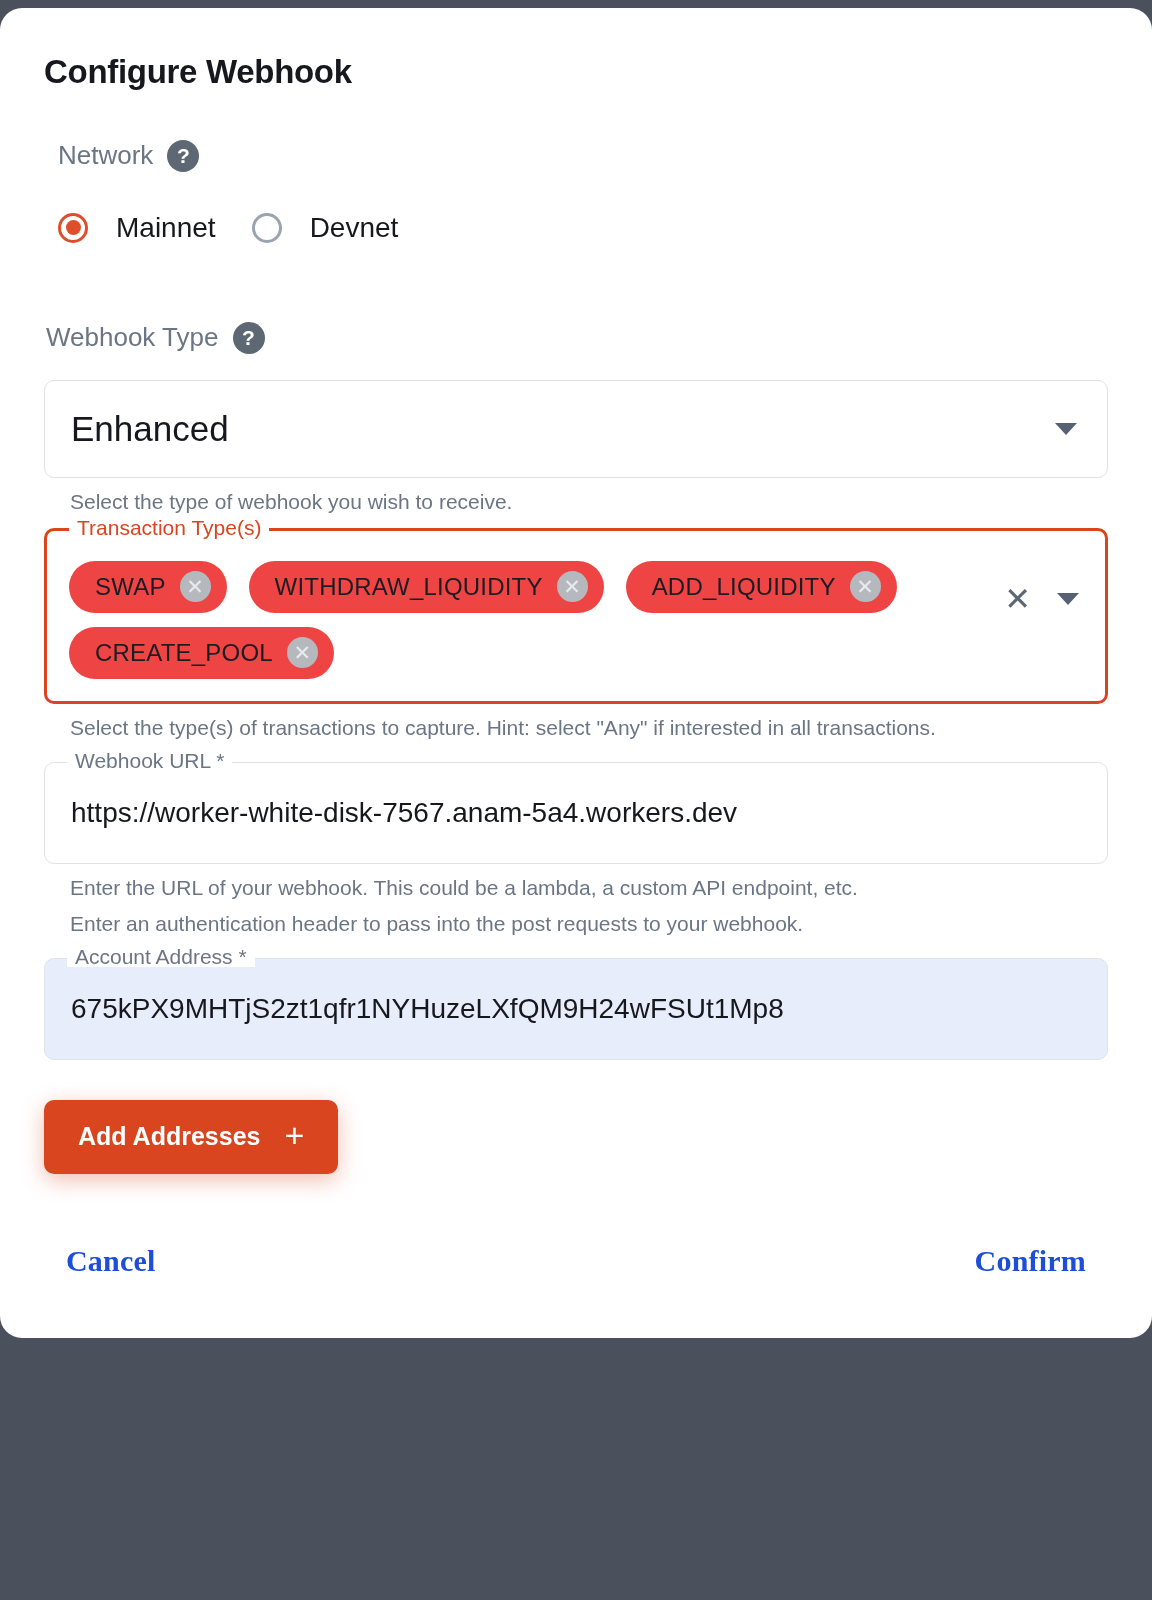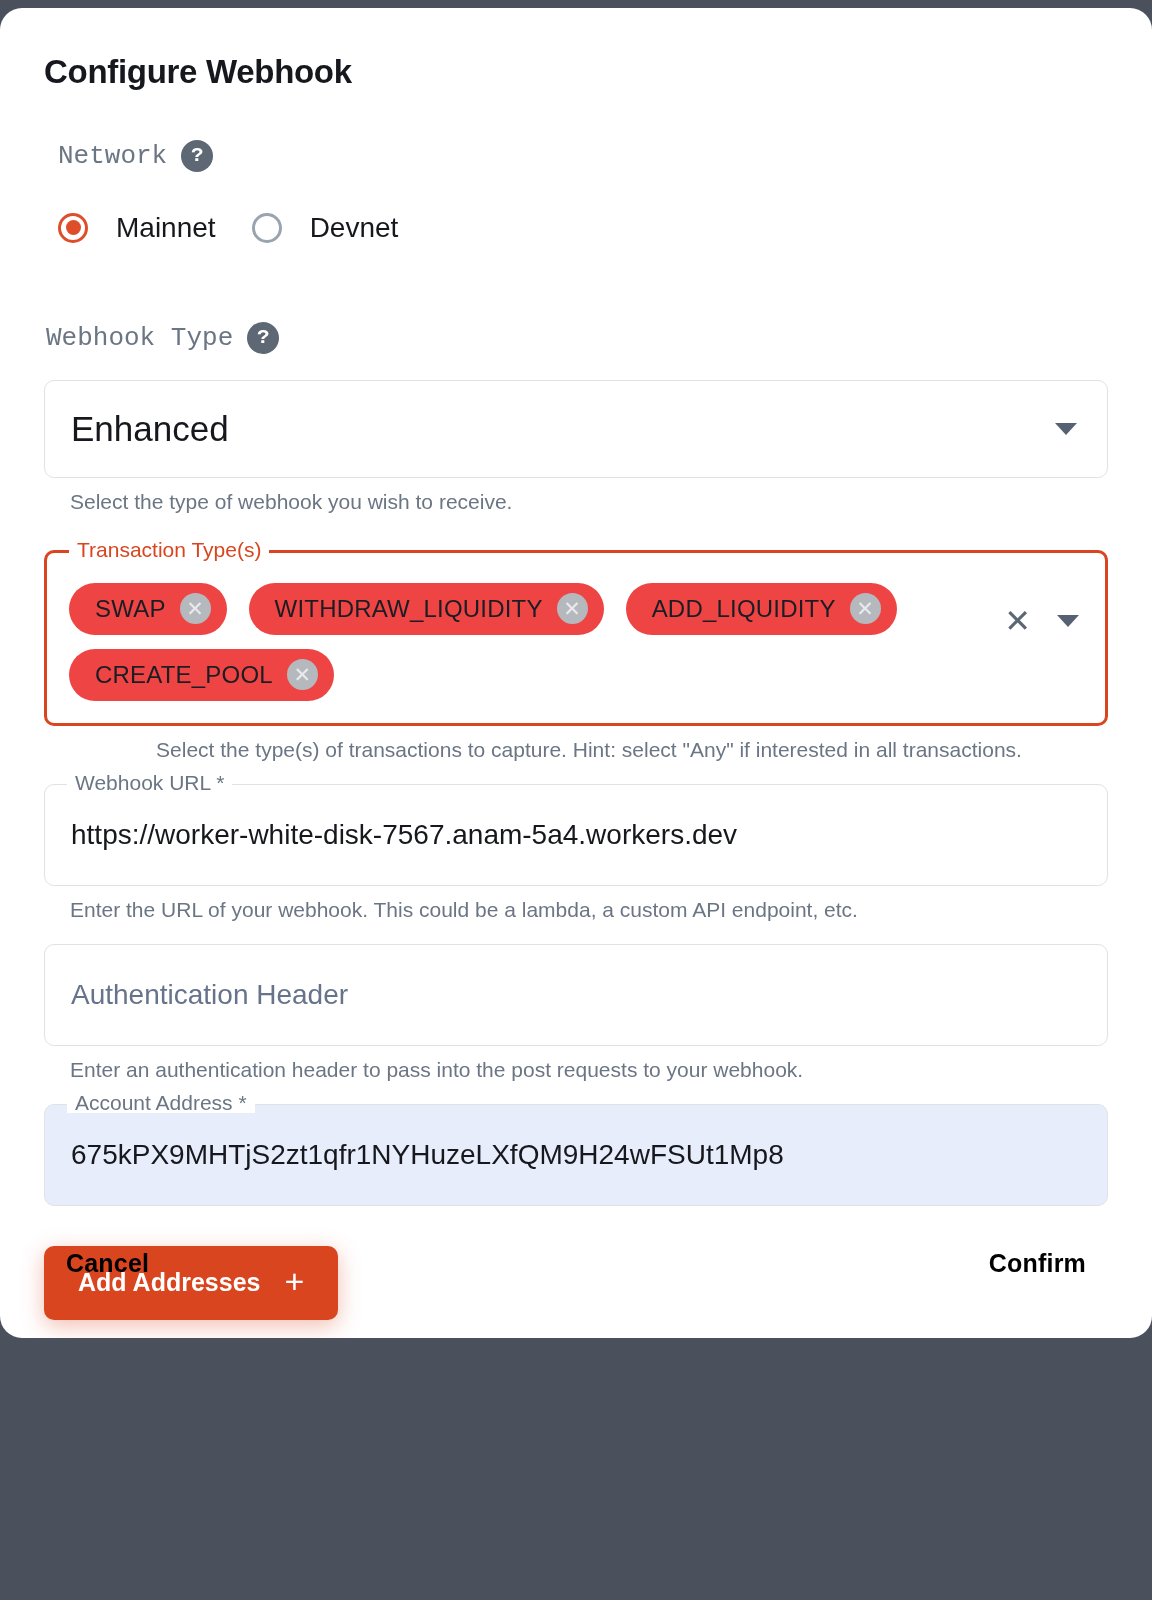--- a/index.html
+++ b/index.html
@@ -42,21 +42,20 @@
     letter-spacing: -0.3px;
     padding-top: 44px;
     line-height: 1.2;
   }
 
   
   .field-head {
     display: flex;
     align-items: center;
     gap: 14px;
-    font-family: Liberation Mono, monospace;
   }
 
   .field-head .label-text {
     font-size: 26px;
     color: #6b7684;
     font-weight: 400;
   }
 
   .help-icon {
     width: 32px;
@@ -146,21 +145,21 @@
   }
 
   .helper-text {
     font-size: 21px;
     color: #6b7684;
     margin-top: 12px;
     padding-left: 26px;
   }
 
   
-  .tx-block { margin-top: 36px; text-align: center; }
+  .tx-block { margin-top: 14px; }
 
   .fieldset {
     position: relative;
     border: 3px solid #d9451f;
     border-radius: 10px;
     padding: 30px 22px 22px 22px;
     min-height: 170px;
   }
   .fieldset .legend {
     position: absolute;
@@ -292,24 +291,24 @@
     left: 44px;
     right: 44px;
     bottom: 52px;
     display: flex;
     align-items: center;
     justify-content: space-between;
   }
   .text-btn {
     background: none;
     border: none;
-    font-family: Liberation Sans, sans-serif;
-    font-size: 25px;
+    font-family: Liberation Serif, serif;
+    font-size: 30px;
     font-weight: bold;
-    color: #000000;
+    color: #1d4ed8;
     letter-spacing: 0.2px;
     cursor: pointer;
     padding: 8px 18px;
   }
   .text-btn.left { margin-left: 4px; }
   .text-btn.right { margin-right: 4px; }
 </style>
 </head>
 <body>
 
@@ -387,23 +386,20 @@
     <div>
       <div class="outlined">
         <span class="legend">Webhook URL *</span>
         <span class="field-value">https://worker-white-disk-7567.anam-5a4.workers.dev</span>
       </div>
       <div class="helper-text">Enter the URL of your webhook. This could be a lambda, a custom API endpoint, etc.</div>
     </div>
 
     
     <div>
-      <div class="outlined">
-        <span class="field-placeholder">Authentication Header</span>
-      </div>
       <div class="helper-text">Enter an authentication header to pass into the post requests to your webhook.</div>
     </div>
 
     
     <div>
       <div class="outlined filled-blue">
         <span class="legend">Account Address *</span>
         <span class="field-value">675kPX9MHTjS2zt1qfr1NYHuzeLXfQM9H24wFSUt1Mp8</span>
       </div>
     </div>

